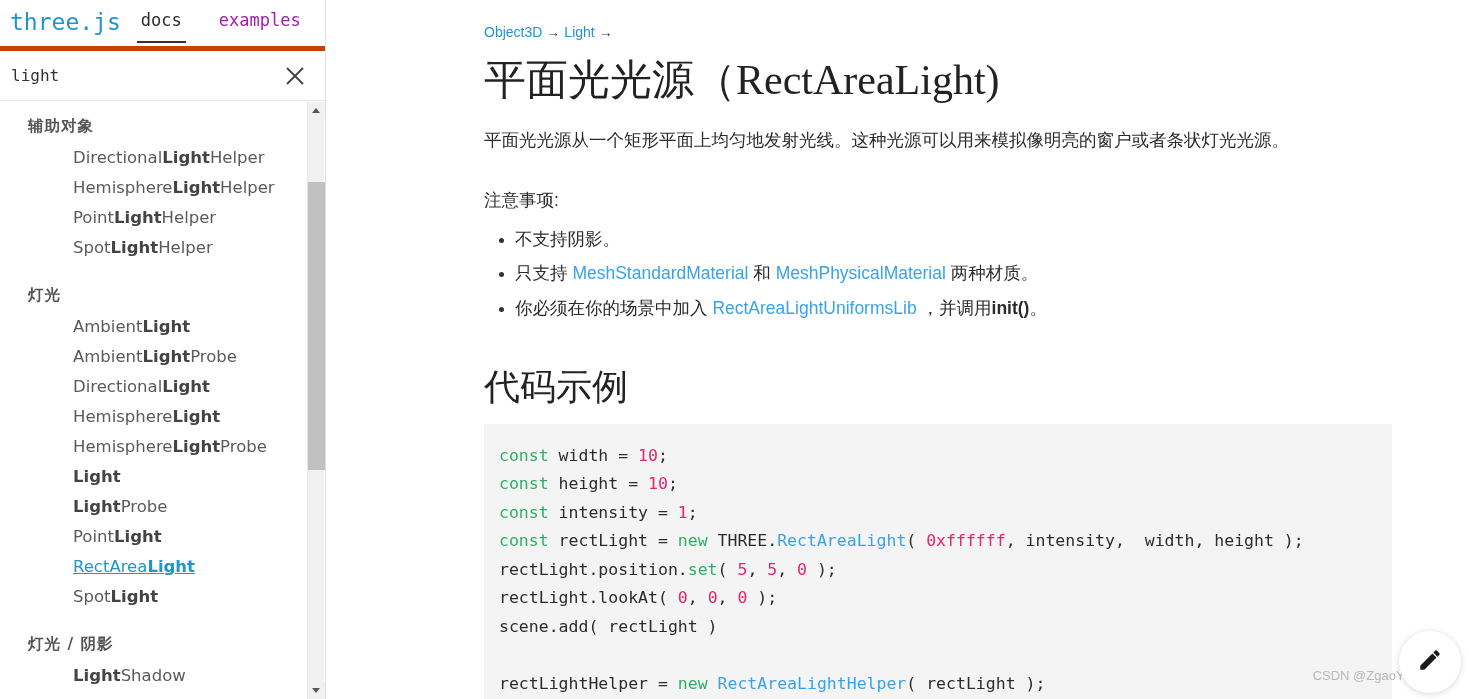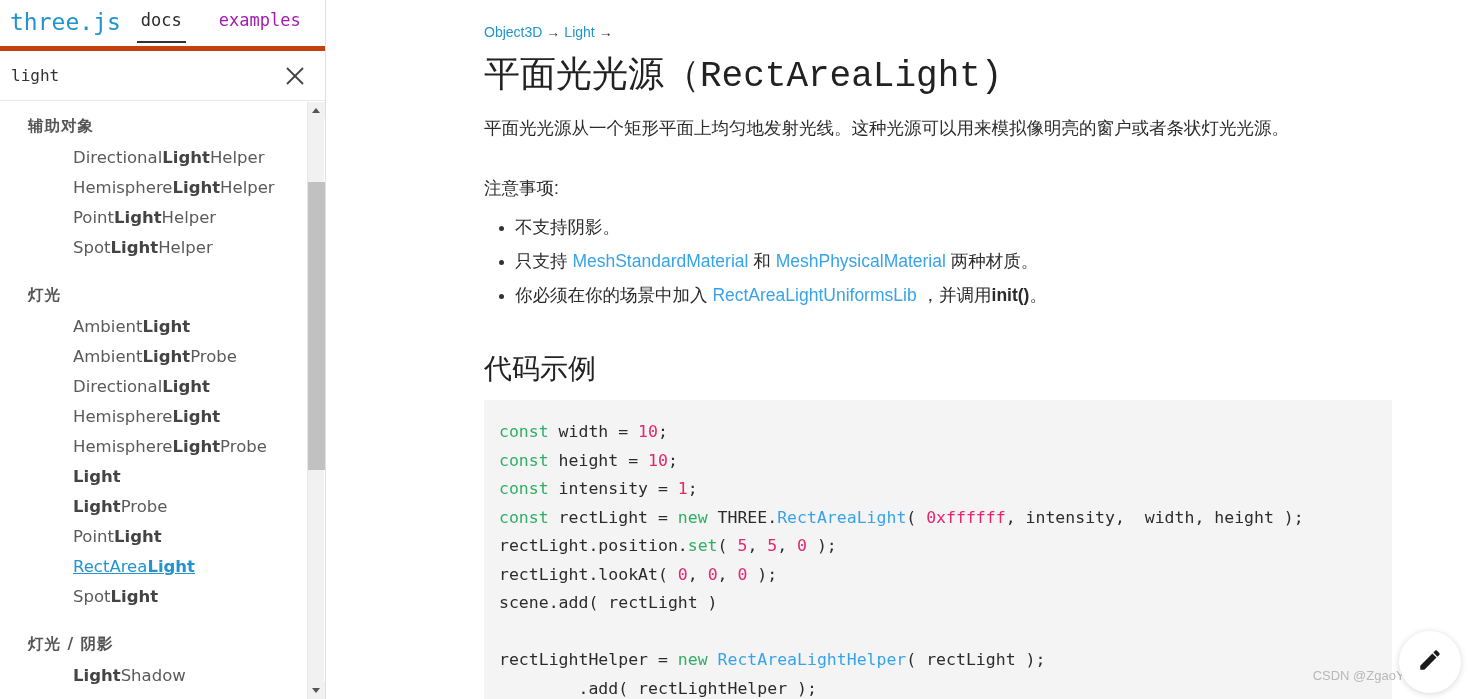--- a/index.html
+++ b/index.html
@@ -196,25 +196,25 @@
     white-space: nowrap;
   }
   #breadcrumb a {
     color: #2194ce;
     text-decoration: none;
     cursor: pointer;
   }
   .arrow { color: #333; margin: 0 4px; }
 
   h1#page-title {
-    font-family: Liberation Mono, monospace;
-    font-size: 36px;
+    font-family: Liberation Serif, serif;
+    font-size: 42px;
     font-weight: normal;
     color: #222;
-    margin: 0 0 18px 0;
+    margin: 0 0 24px 0;
     line-height: 1.1;
     letter-spacing: 0px;
     white-space: nowrap;
   }
   .desc {
     font-size: 17.5px;
     color: #2b2b2b;
     line-height: 1.55;
     margin: 0 0 34px 0;
     max-width: 960px;
@@ -237,21 +237,21 @@
   ul.notes li::marker { color: #333; font-size: 15px; }
   ul.notes a {
     color: #38a3e8;
     text-decoration: none;
     cursor: pointer;
   }
   ul.notes b { font-weight: bold; }
 
   h2.section-heading {
     font-family: "DejaVu Sans", "Liberation Sans", sans-serif;
-    font-size: 28px;
+    font-size: 36px;
     font-weight: normal;
     color: #222;
     margin: 0 0 12px 0;
   }
 
   #code-block {
     background: #f4f4f4;
     width: 908px;
     padding: 18px 0 20px 15px;
     font-family: "DejaVu Sans Mono", "Liberation Mono", monospace;

